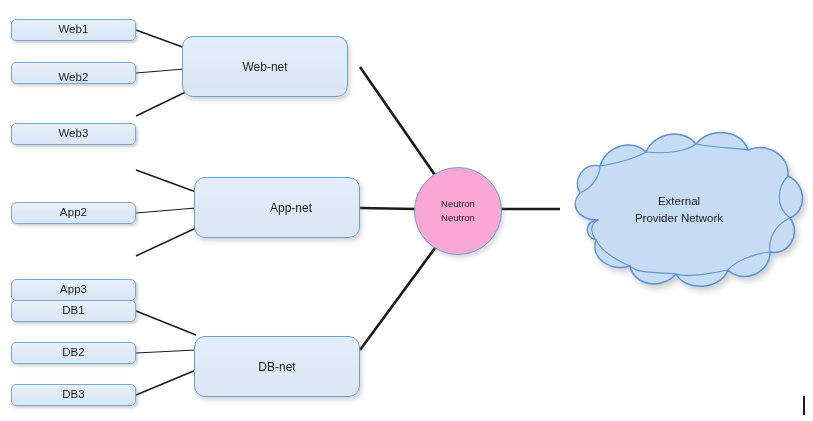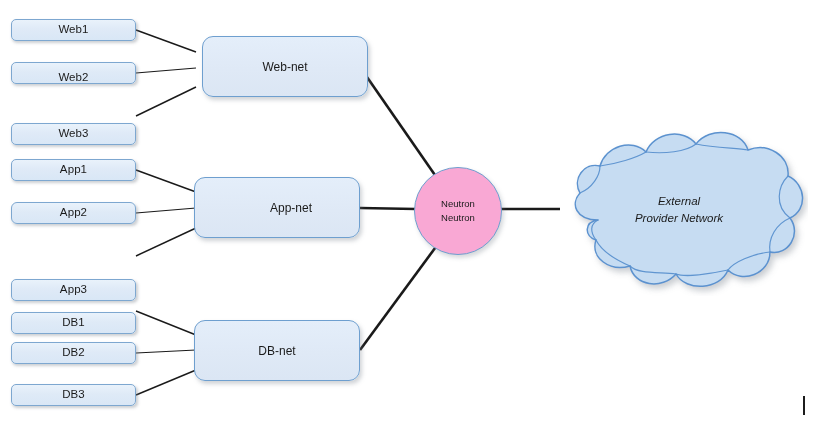--- a/index.html
+++ b/index.html
@@ -113,21 +113,20 @@
   }
 
   
   #cloud-node {
     position: absolute;
     left: 540px;
     top: 124px;
     width: 268px;
     height: 172px;
     z-index: 3;
-    font-style: italic;
   }
   #cloud-node svg {
     position: absolute;
     left: 0;
     top: 0;
     display: block;
   }
   #cloud-label {
     position: absolute;
     left: 0;
@@ -192,47 +191,44 @@
 
     <div class="host-node" style="left:11px; top:19px;">
       <span class="node-label">Web1</span>
     </div>
     <div class="host-node" style="left:11px; top:62px;align-items:flex-end;">
       <span class="node-label">Web2</span>
     </div>
     <div class="host-node" style="left:11px; top:105px;margin-top:18px;">
       <span class="node-label">Web3</span>
     </div>
-    <div class="net-node" style="left:202px; top:36px;">
+    <div class="net-node" style="left:182px; top:36px;">
       <span class="node-label">Web-net</span>
     </div>
 
-    <div class="host-node" style="left:11px; top:159px;">
-      <span class="node-label">App1</span>
-    </div>
     <div class="host-node" style="left:11px; top:202px;border-radius:6px;">
       <span class="node-label">App2</span>
     </div>
     <div class="host-node" style="left:11px; top:245px;margin-top:34px;">
       <span class="node-label">App3</span>
     </div>
     <div class="net-node" style="left:194px; top:177px;padding-left:28px;">
       <span class="node-label">App-net</span>
     </div>
 
-    <div class="host-node" style="left:11px; top:300px;margin-top:12px;">
+    <div class="host-node" style="left:11px; top:300px;">
       <span class="node-label">DB1</span>
     </div>
     <div class="host-node" style="left:11px; top:342px;justify-content:center;">
       <span class="node-label">DB2</span>
     </div>
     <div class="host-node" style="left:11px; top:384px;">
       <span class="node-label">DB3</span>
     </div>
-    <div class="net-node" style="left:194px; top:320px;">
+    <div class="net-node" style="left:194px; top:336px;">
       <span class="node-label">DB-net</span>
     </div>
 
     <div id="router-node">
       <span class="router-line">Neutron</span>
       <span class="router-line">Neutron</span>
     </div>
 
     <div id="cloud-node">
       <svg width="268" height="172" viewBox="0 0 268 172" xmlns="http://www.w3.org/2000/svg">

